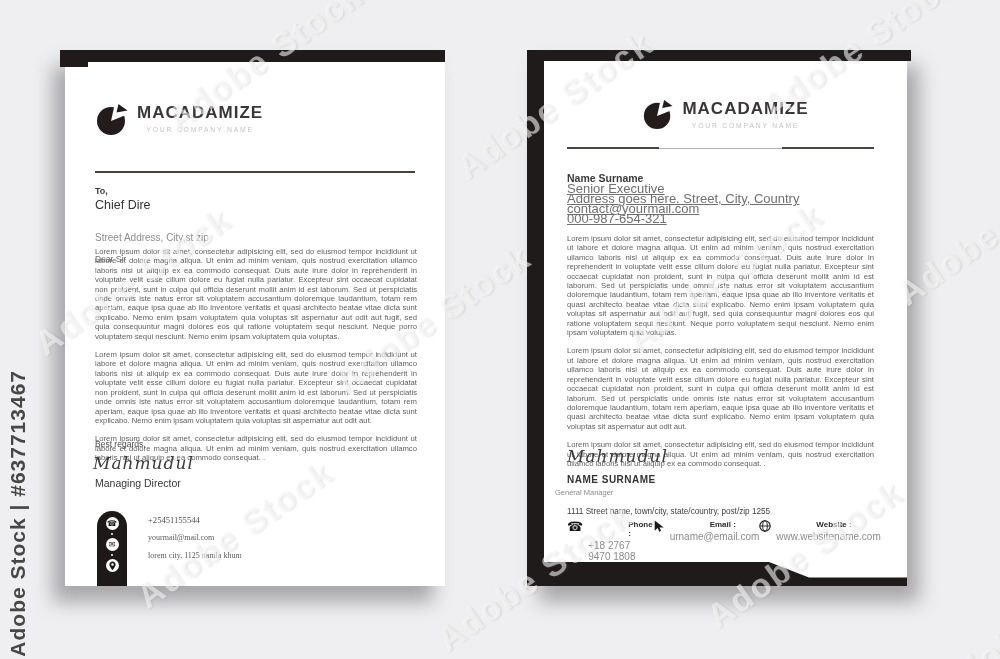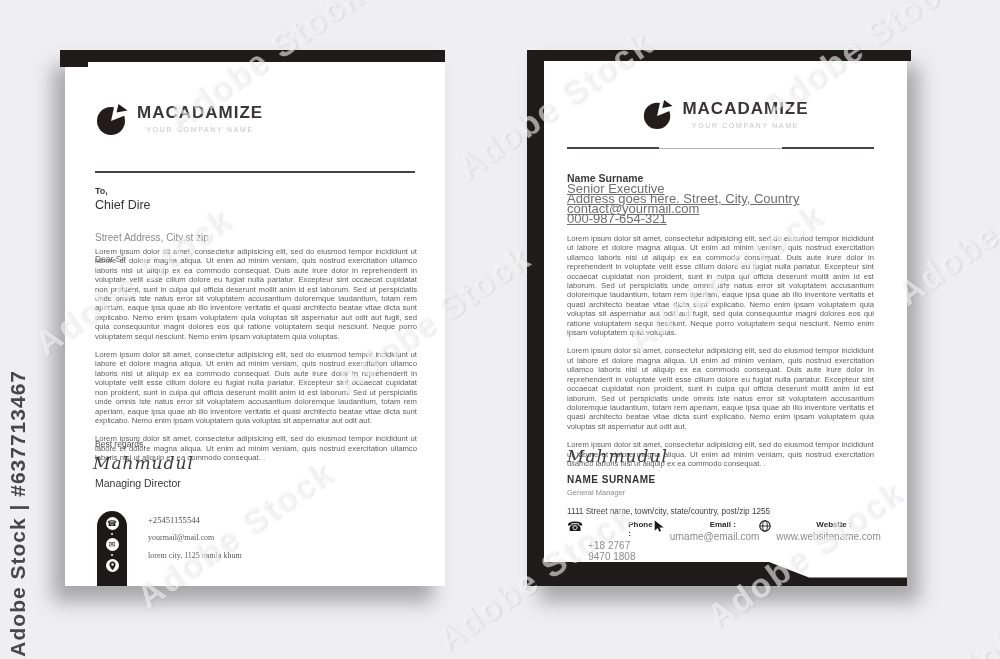--- a/index.html
+++ b/index.html
@@ -90,21 +90,21 @@
   .rp-divider { position:absolute; top:97px; left:40px; width:307px; height:2px; display:flex; align-items:center; }
   .rp-divider .seg-dark { height:2px; background:#4a4444; flex:0 0 30%; }
   .rp-divider .seg-light { height:1px; background:#b7b3b3; flex:1; }
   .rp-recipient { position:absolute; top:122px; left:40px; }
   .rp-recipient .rr-name { font-size:10.5px; font-weight:bold; color:#3a3a3a; }
   .rp-recipient .rr-line { font-size:13px; color:#6f6f6f; line-height:10px;text-decoration:underline; }
   .rp-recipient .rr-line:first-of-type { margin-top:5px; }
   .rp-body { top:184px; left:40px; width:307px; }
   .rp-sig { top:396px; left:40px; }
   .rp-signer { position:absolute; top:424px; left:40px; font-size:10px; font-weight:bold; letter-spacing:0.5px; color:#333; }
-  .rp-signer-title { position:absolute; top:438px; left:40px; font-size:7.5px; color:#8a8a8a; }
+  .rp-signer-title { position:absolute; top:438px; left:28px; font-size:7.5px; color:#8a8a8a; }
   .rp-address { position:absolute; top:457px; left:40px; font-size:8.2px; color:#3f3f3f; }
   .rp-contacts { position:absolute; top:470px; left:40px; width:312px; display:flex; }
   .rp-contact { display:flex; align-items:flex-start; gap:5px; }
   .rp-contact:nth-child(1){ width:123px; }
   .rp-contact:nth-child(2){ width:110px; }
   .rp-contact .c-label { font-size:8px; font-weight:bold; color:#2d2d2d; line-height:9px;margin-left:40px; }
   .rp-contact .c-value { font-size:10px; color:#8b8b8b; margin-top:2px; }
   .rp-contact .glyph { font-size:13px; color:#1d1919; line-height:1; }
   .icon-svg { display:block; }
 </style>

